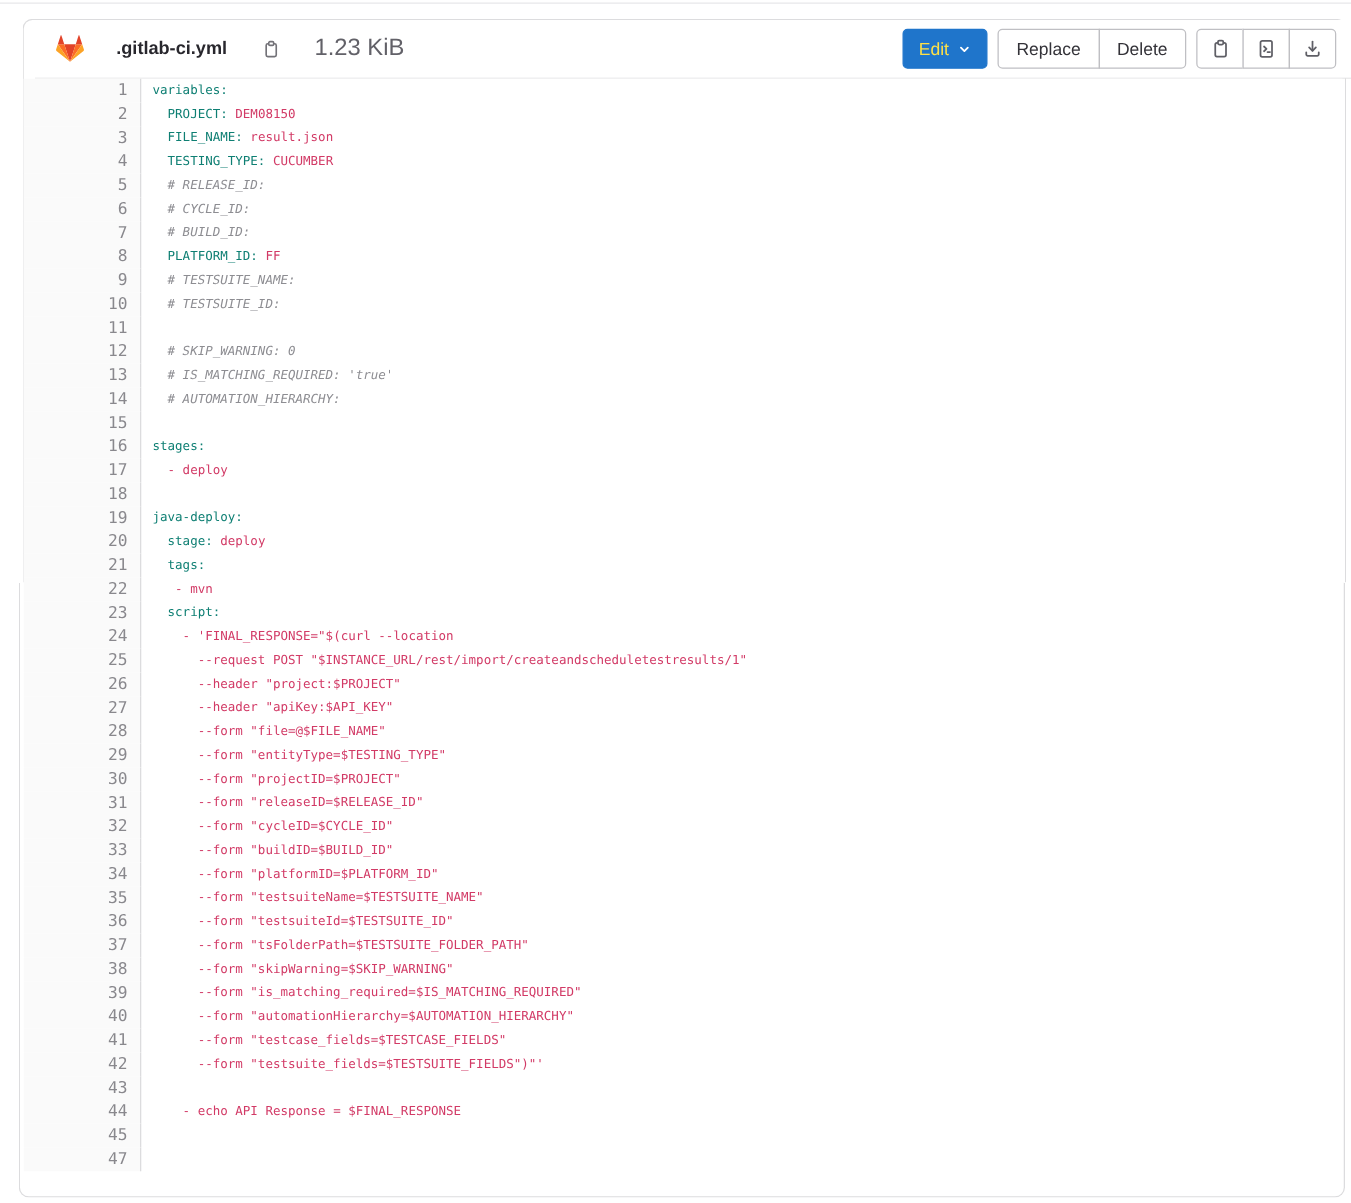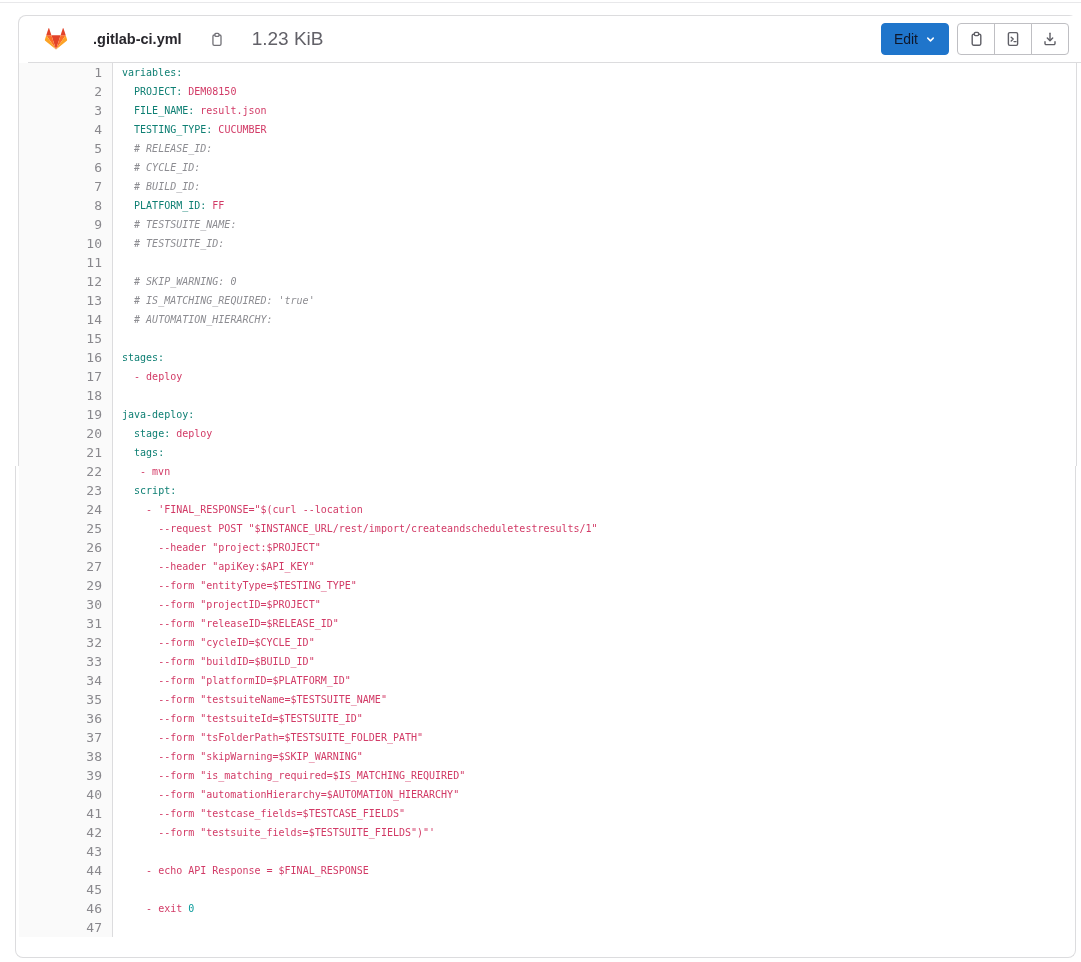--- a/index.html
+++ b/index.html
@@ -40,21 +40,21 @@
   .fsize{margin-left:10px;font-size:19px;color:#626168;}
 
   .actions{margin-left:auto;display:flex;align-items:center;gap:8px;}
   .btn{
     height:32px;box-sizing:border-box;display:inline-flex;align-items:center;
     justify-content:center;font-family:inherit;font-size:14px;cursor:pointer;
     background:#fff;border:1px solid #bfbfc3;color:#333238;border-radius:4px;
   }
   .btn-primary{
     background:var(--accent-blue);border-color:var(--accent-blue);
-    color:#0f172a;padding:0 12px;gap:7px;
+    color:#fde047;padding:0 12px;gap:7px;
   }
   .btn-default{padding:0 14px;}
   .group{display:inline-flex;}
   .group .btn{border-radius:0;margin-left:-1px;}
   .group .btn:first-child{border-radius:4px 0 0 4px;margin-left:0;}
   .group .btn:last-child{border-radius:0 4px 4px 0;}
   .icon-btn{width:38px;padding:0;color:#5f5f66;}
 
   
   .code{position:absolute;left:19px;top:63px;width:1055px;background:#fff;}
@@ -105,20 +105,28 @@
   <span class="fsize">1.23 KiB</span>
 
   <div class="actions">
     <button class="btn btn-primary">
       <span>Edit</span>
       <svg width="11" height="11" viewBox="0 0 12 12" fill="none" stroke="#fff" stroke-width="1.6" stroke-linecap="round" stroke-linejoin="round">
         <path d="M3 4.5L6 7.5L9 4.5"></path>
       </svg>
     </button>
 
+    <div class="group">
+      <button class="btn btn-default">
+        <span>Replace</span>
+      </button>
+      <button class="btn btn-default">
+        <span>Delete</span>
+      </button>
+    </div>
 
     <div class="group">
       <button class="btn icon-btn">
         <svg width="16" height="16" viewBox="0 0 16 16" fill="none" stroke="currentColor" stroke-width="1.4">
           <rect x="4.2" y="3.2" width="8.6" height="11" rx="1.4"></rect>
           <rect x="6.4" y="1.4" width="4.2" height="3.2" rx="1" fill="#fff"></rect>
         </svg>
       </button>
       <button class="btn icon-btn">
         <svg width="16" height="16" viewBox="0 0 16 16" fill="none" stroke="currentColor" stroke-width="1.4">
@@ -241,20 +249,24 @@
       </div>
       <div class="line">
         <span class="ln">26</span>
         <span class="lc"><span class="s-p">      </span><span class="s-v">--header "project:$PROJECT"</span></span>
       </div>
       <div class="line">
         <span class="ln">27</span>
         <span class="lc"><span class="s-p">      </span><span class="s-v">--header "apiKey:$API_KEY"</span></span>
       </div>
       <div class="line">
+        <span class="ln">28</span>
+        <span class="lc"><span class="s-p">      </span><span class="s-v">--form "file=@$FILE_NAME"</span></span>
+      </div>
+      <div class="line">
         <span class="ln">29</span>
         <span class="lc"><span class="s-p">      </span><span class="s-v">--form "entityType=$TESTING_TYPE"</span></span>
       </div>
       <div class="line">
         <span class="ln">30</span>
         <span class="lc"><span class="s-p">      </span><span class="s-v">--form "projectID=$PROJECT"</span></span>
       </div>
       <div class="line">
         <span class="ln">31</span>
         <span class="lc"><span class="s-p">      </span><span class="s-v">--form "releaseID=$RELEASE_ID"</span></span>
@@ -309,21 +321,17 @@
       </div>
       <div class="line">
         <span class="ln">44</span>
         <span class="lc"><span class="s-p">    </span><span class="s-v">- echo API Response = $FINAL_RESPONSE</span></span>
       </div>
       <div class="line">
         <span class="ln">45</span>
         <span class="lc"></span>
       </div>
       <div class="line">
-        <span class="ln">46</span>
-        <span class="lc"><span class="s-p">    </span><span class="s-v">- exit </span><span class="s-n">0</span></span>
-      </div>
-      <div class="line">
         <span class="ln">47</span>
         <span class="lc"></span>
       </div>
     </div>
 </div>
 
 </body></html>

